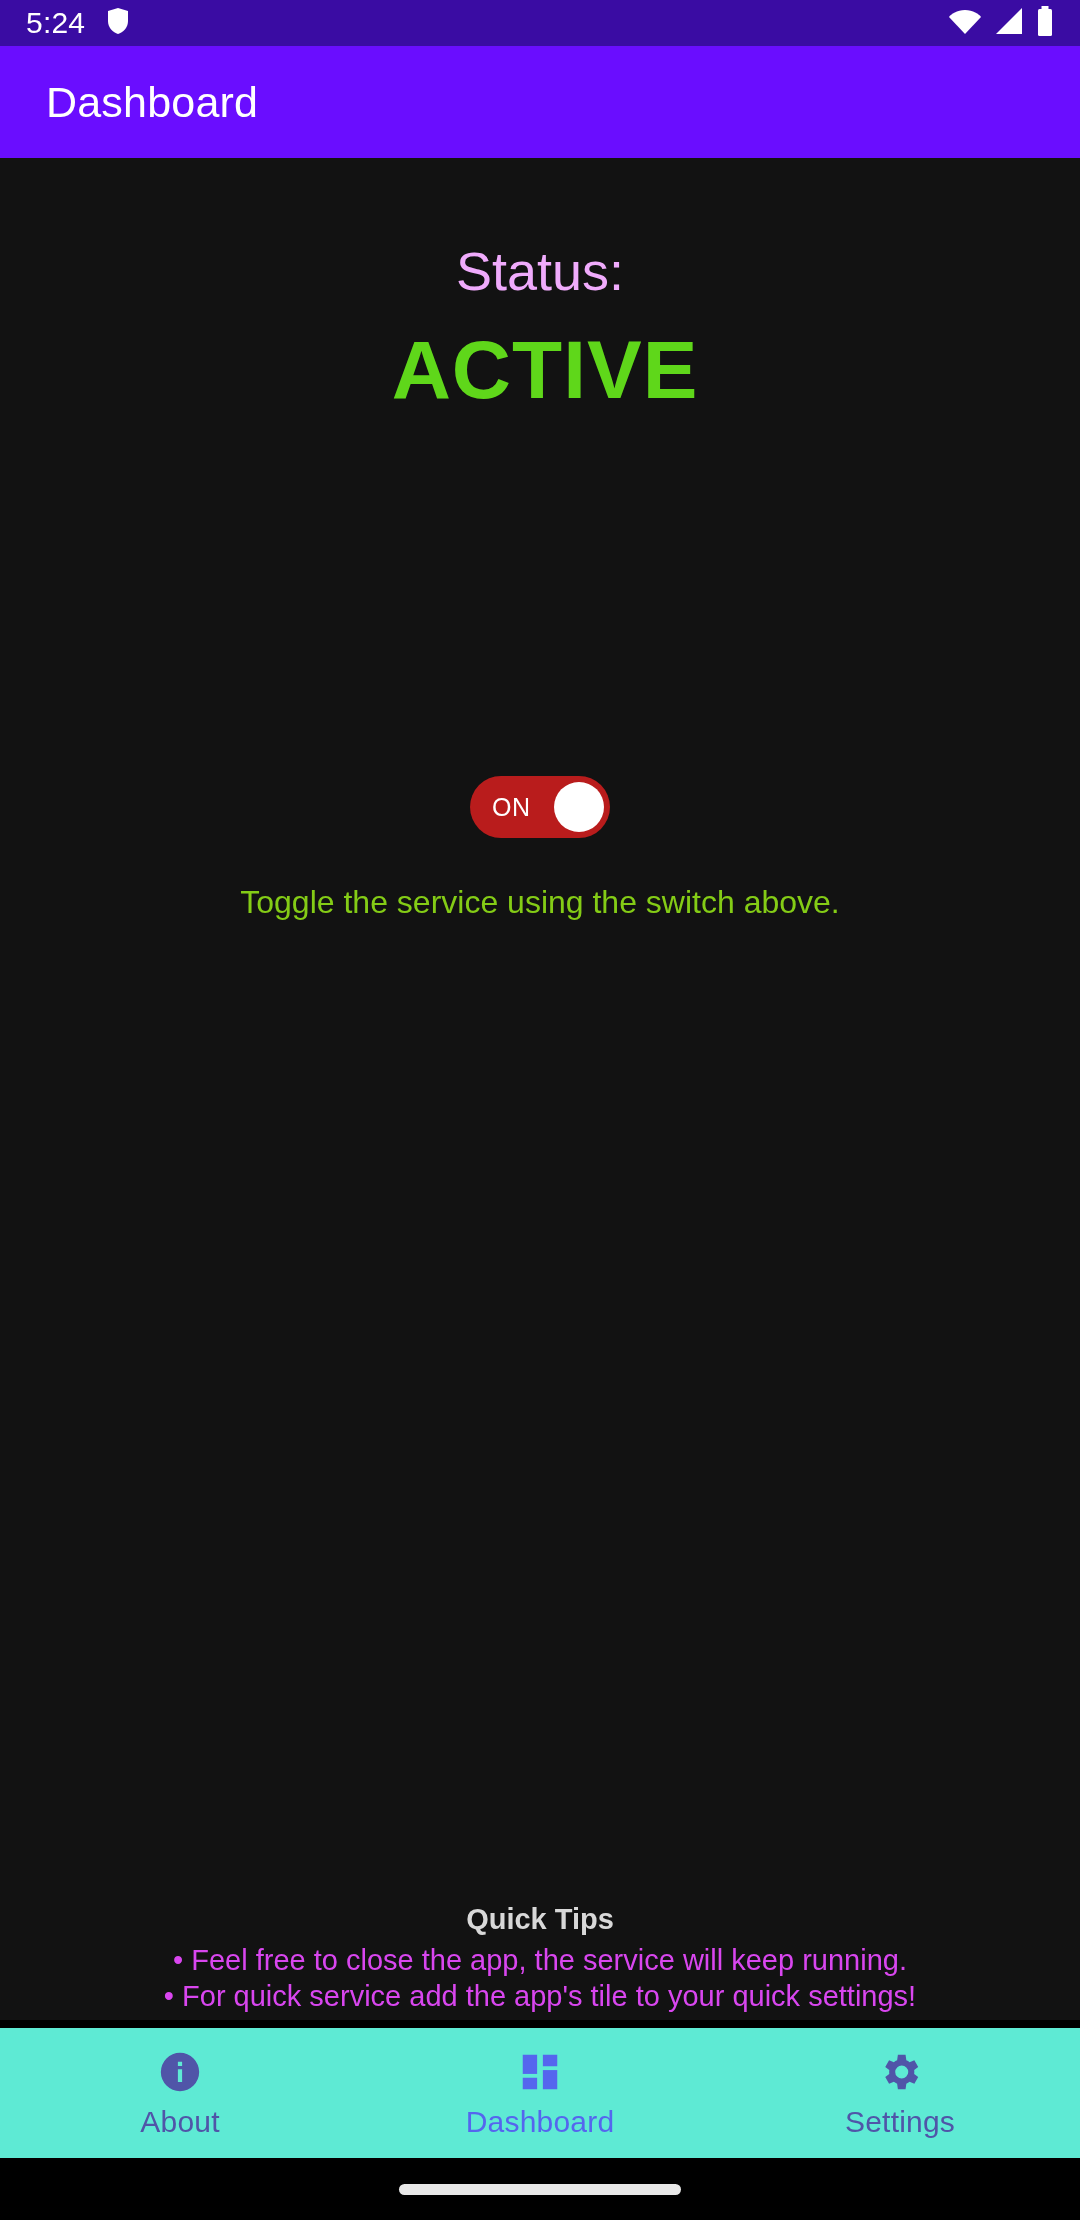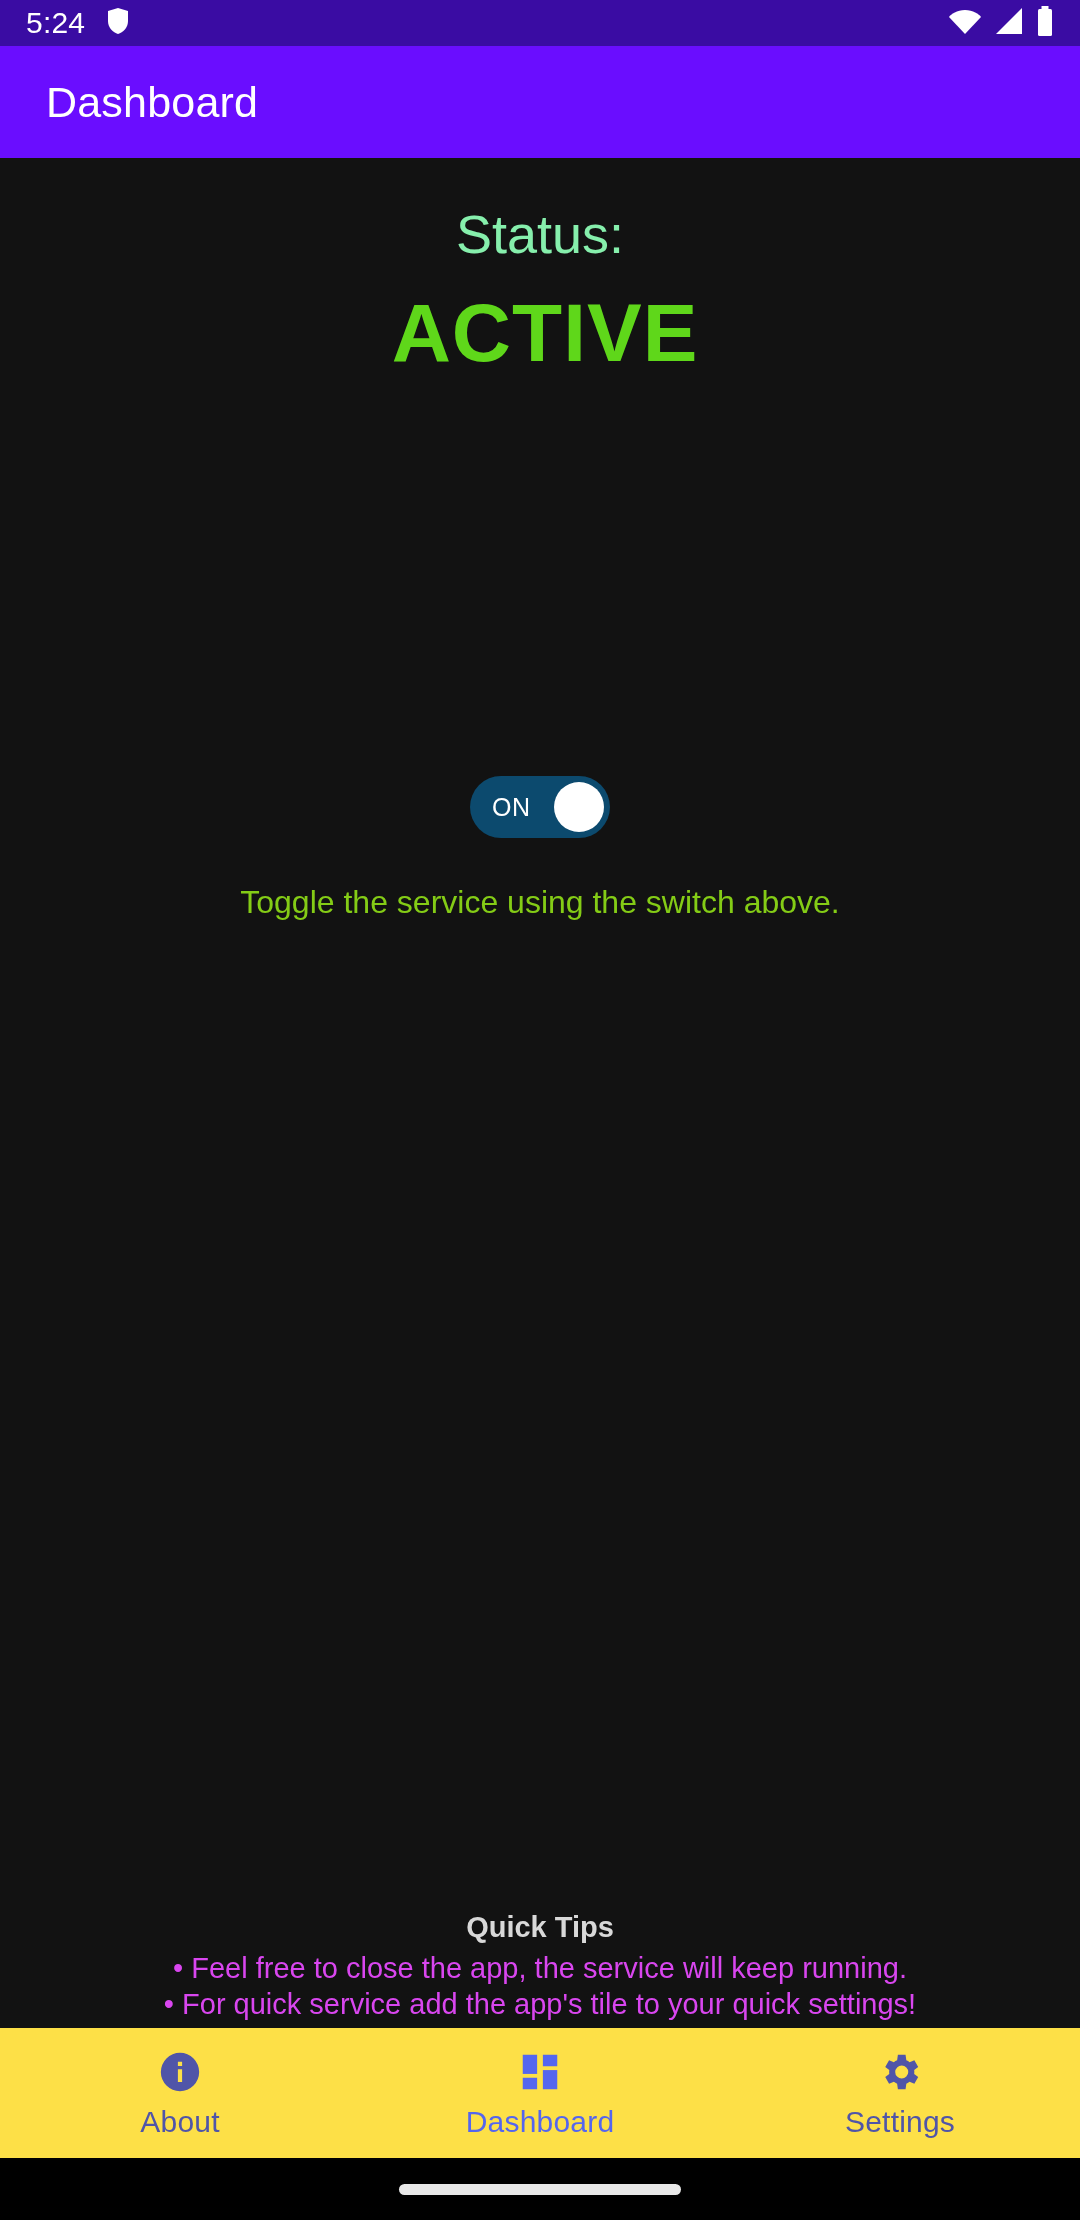--- a/index.html
+++ b/index.html
@@ -71,23 +71,23 @@
   .content {
     flex:1 1 auto;
     background:#121212;
     position:relative;
     display:flex;
     flex-direction:column;
     align-items:center;
   }
 
   .status-label {
-    margin-top:47px;
+    margin-top:84px;
     font-size:54px;
-    color:#86efac;
+    color:#f0abfc;
     font-weight:400;
     line-height:1.1;
   }
 
   .status-value {
     margin-top:24px;
     font-size:82px;
     font-weight:bold;
     color:#5FD71A;
     letter-spacing:1px;
@@ -101,21 +101,21 @@
     top:618px;
     left:0;
     width:100%;
     display:flex;
     justify-content:center;
   }
   .toggle {
     width:140px;
     height:62px;
     border-radius:31px;
-    background:#0c4a6e;
+    background:#b91c1c;
     display:flex;
     align-items:center;
     justify-content:flex-start;
     padding:0 6px;
     position:relative;
     cursor:pointer;
   }
   .toggle-label {
     font-size:25px;
     color:#FFFFFF;
@@ -164,23 +164,24 @@
     font-size:29px;
     color:#d946ef;
     line-height:1.25;
     white-space:nowrap;
   }
 
   
   .bottom-nav {
     height:130px;
     flex:0 0 130px;
-    background:#fde047;
-    display:flex;
-    align-items:center;
+    background:#5eead4;
+    display:flex;
+    align-items:center;
+    margin-top:8px;
   }
   .nav-item {
     flex:1 1 33.333%;
     display:flex;
     flex-direction:column;
     align-items:center;
     justify-content:center;
     gap:12px;
     cursor:pointer;
     height:100%;

